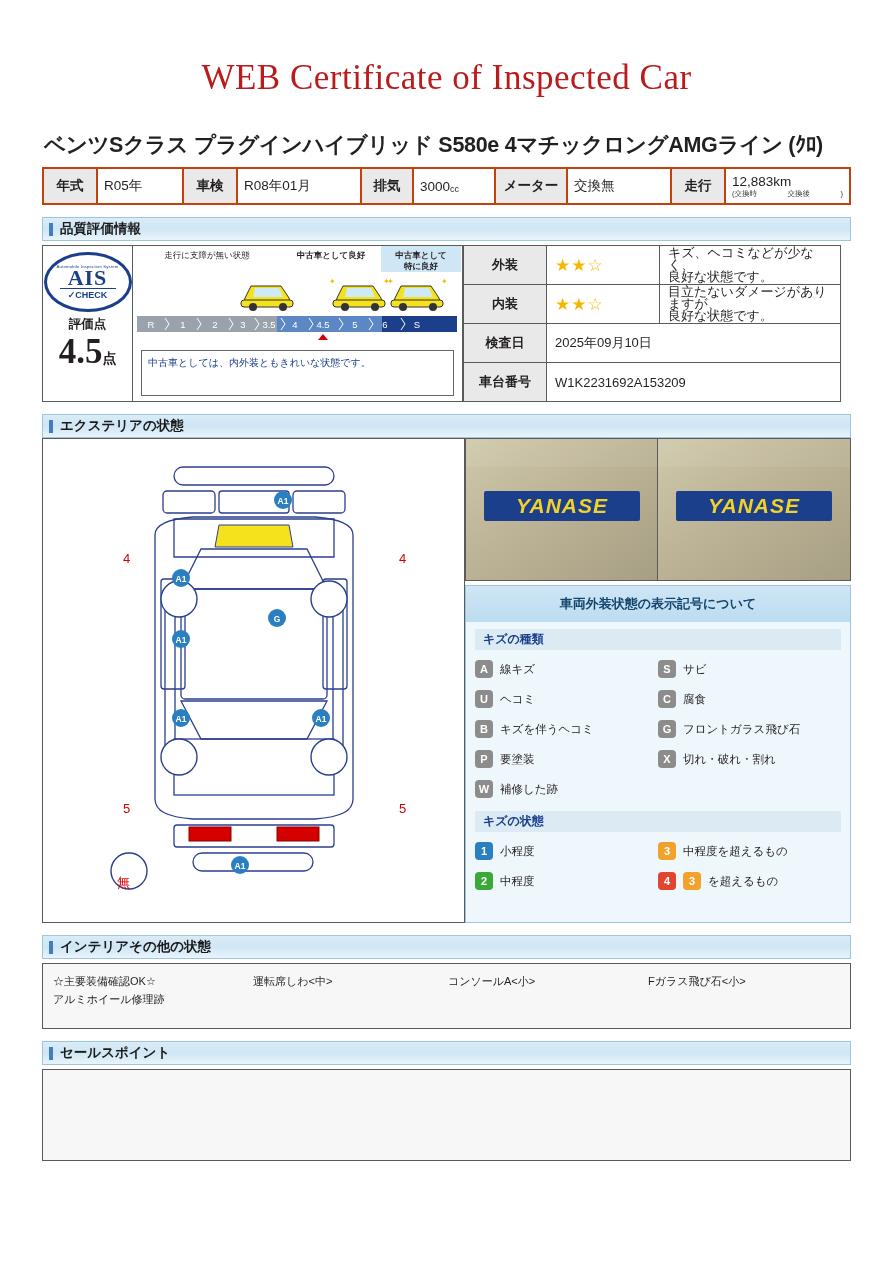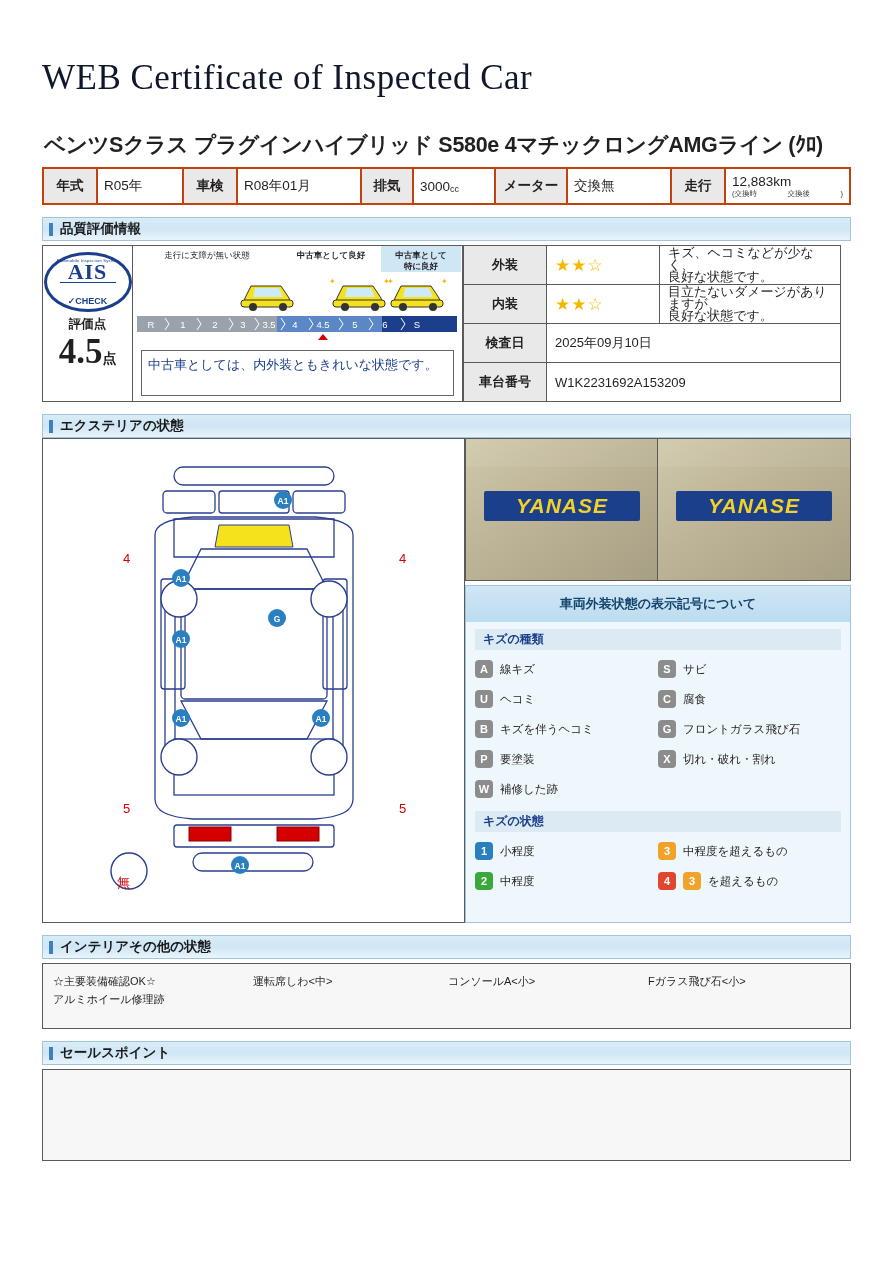--- a/index.html
+++ b/index.html
@@ -17,26 +17,27 @@
   }
   .page {
     width: 893px;
     height: 1263px;
     position: relative;
     box-sizing: border-box;
     padding: 0 42px;
   }
   
   .doc-title {
+    text-align: center;
     font-family: "Liberation Serif", serif;
     font-size: 35px;
     letter-spacing: 0.5px;
     padding-top: 58px;
     padding-bottom: 10px;
-    color: #0f172a;
+    color: #b91c1c;
   }
   .car-name {
     font-size: 21.5px;
     font-weight: bold;
     letter-spacing: -0.3px;
     padding: 22px 0 8px 2px;
     white-space: nowrap;
   }
   
   .spec-table {
@@ -105,21 +106,21 @@
     display:flex; flex-direction:column; align-items:center; justify-content:center;
   }
   .ais-badge .ais-text {
     font-family: "Liberation Serif", serif;
     font-weight: bold; font-size: 22px; color: #1b3f8b; line-height: 18px;
     letter-spacing: 1px;
   }
   .ais-badge .ais-sub { font-size: 4.2px; color: #1b3f8b; letter-spacing: 0.2px;}
   .ais-badge .ais-check {
     font-size: 9px; color: #1b3f8b; font-weight: bold; border-top: 1px solid #1b3f8b;
-    margin-top: 1px; padding-top: 13px; width: 56px;
+    margin-top: 1px; padding-top: 1px; width: 56px;
   }
   .hyouka { font-size: 12.5px; font-weight: bold; margin-top: 4px;}
   .score { font-family: "Liberation Serif", serif; font-weight: bold; font-size: 35px; line-height: 38px;}
   .score .pt { font-size: 14px; }
   .ais-mid {
     width: 330px;
     border: 1px solid #5a5a5a;
     border-left: none;
     box-sizing: border-box;
     background: #fff;
@@ -128,21 +129,21 @@
   .mid-heads { display: flex; font-size: 8.5px; text-align:center; }
   .mid-heads div { padding-top: 4px; line-height: 11px; }
   .mh1 { width: 148px; }
   .mh2 { width: 100px; font-weight: bold;}
   .mh3 { width: 80px; font-weight: bold; background: #cfe6f5; }
   .cars-row { display: flex; height: 42px; align-items: flex-end; }
   .comment-box {
     margin: 6px 8px 0 8px;
     border: 1px solid #666;
     height: 34px;
-    font-size: 13px;
+    font-size: 10px;
     color: #1b3f8b;
     padding: 5px 6px;
     background: #fff;
   }
   .grade-right { width: 378px; }
   .grade-table { border-collapse: collapse; width: 378px; table-layout: fixed;}
   .grade-table td {
     border: 1px solid #5a5a5a;
     font-size: 13px;
     height: 38px;

